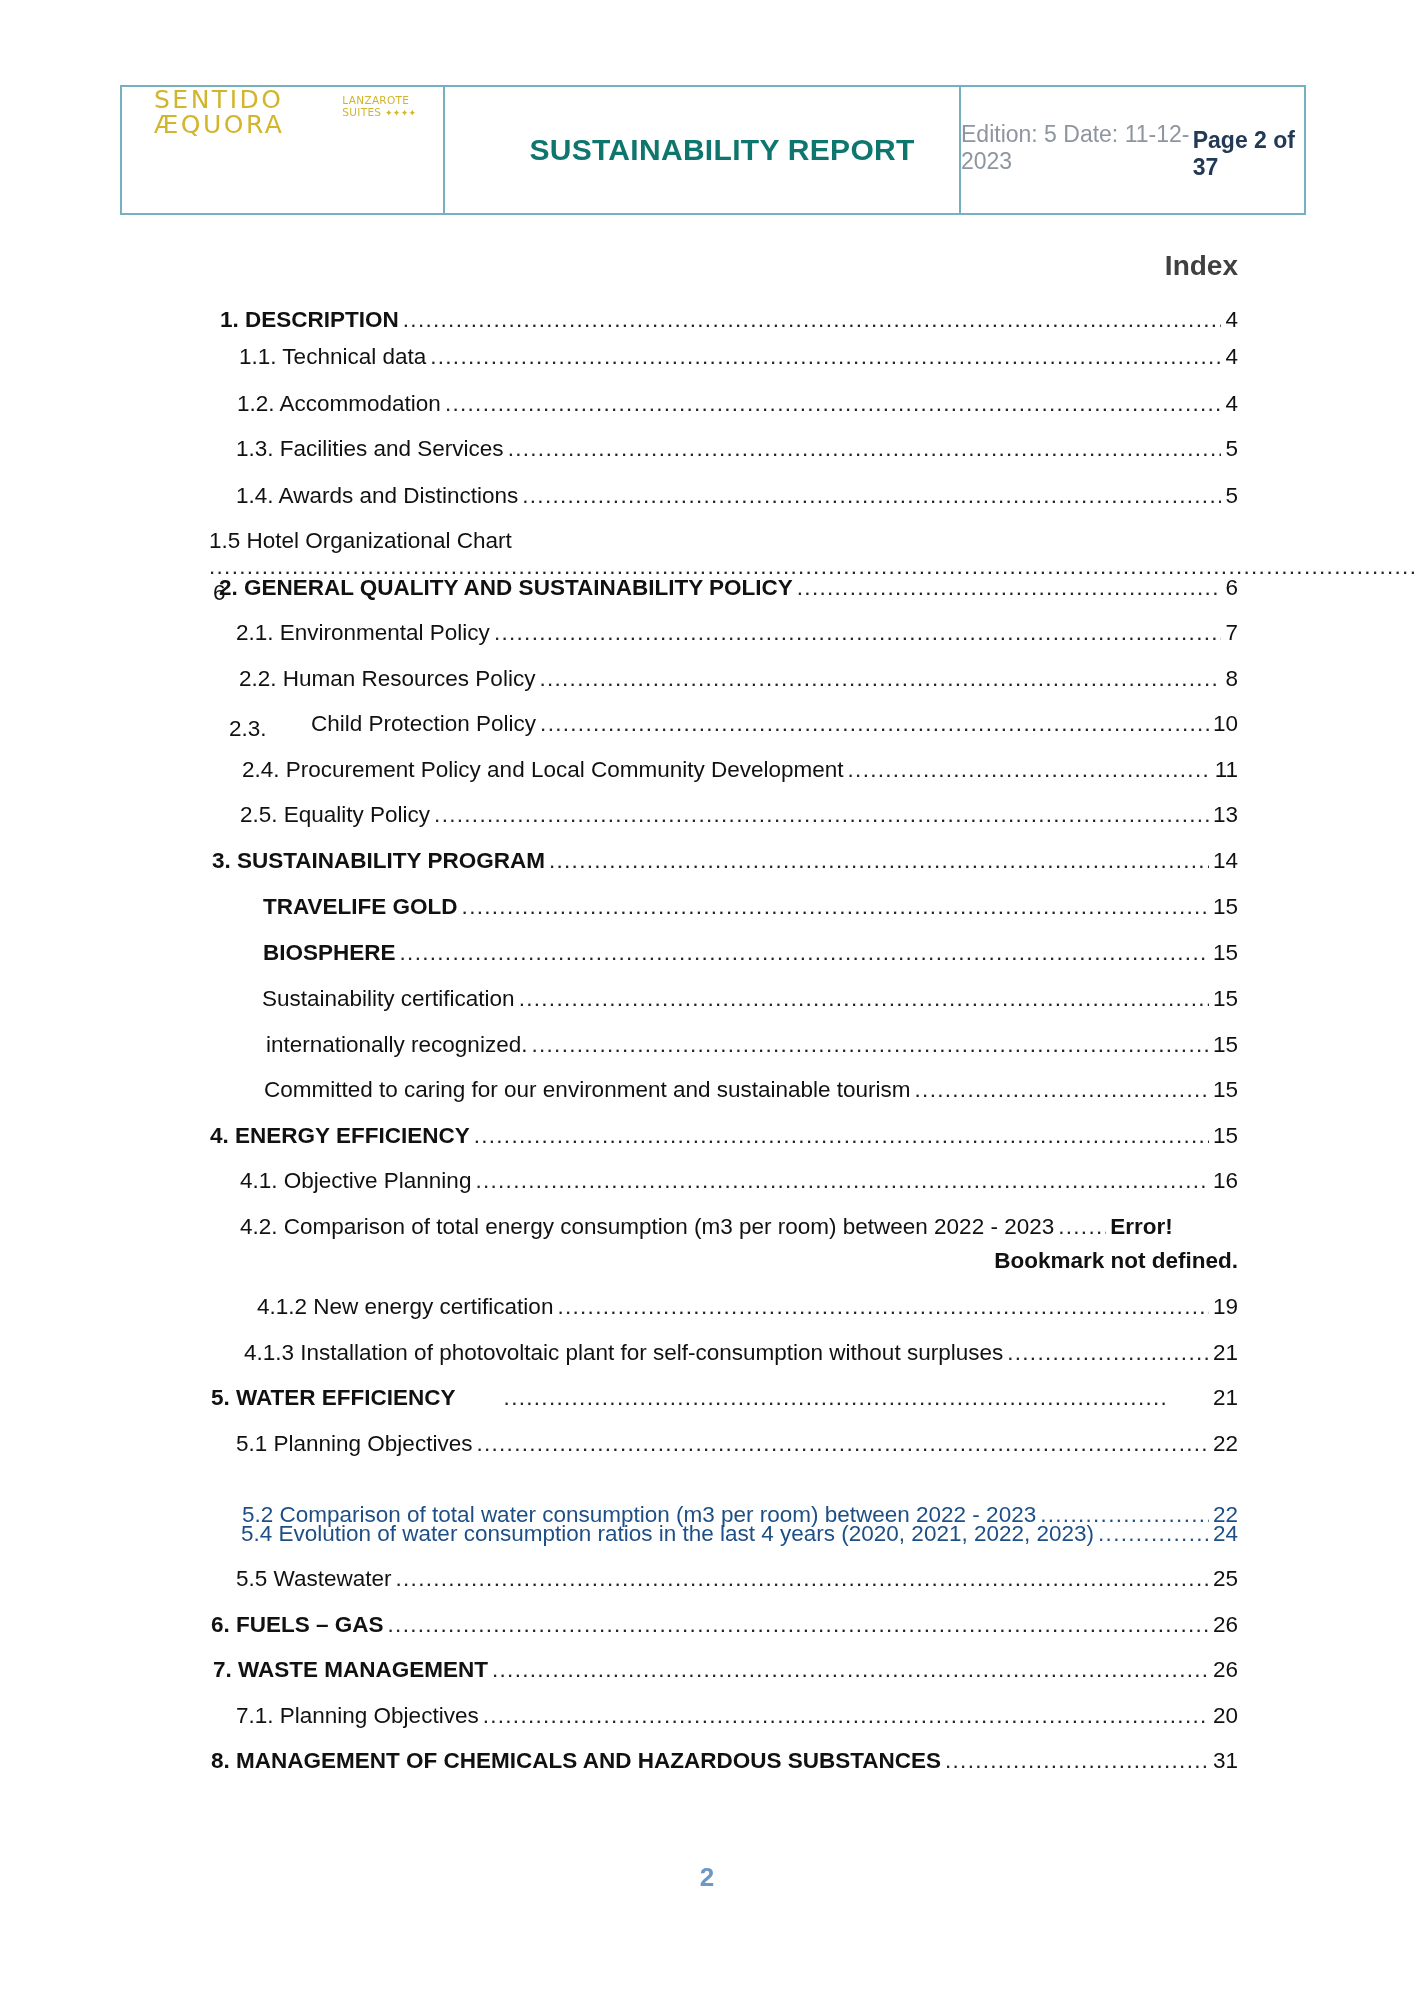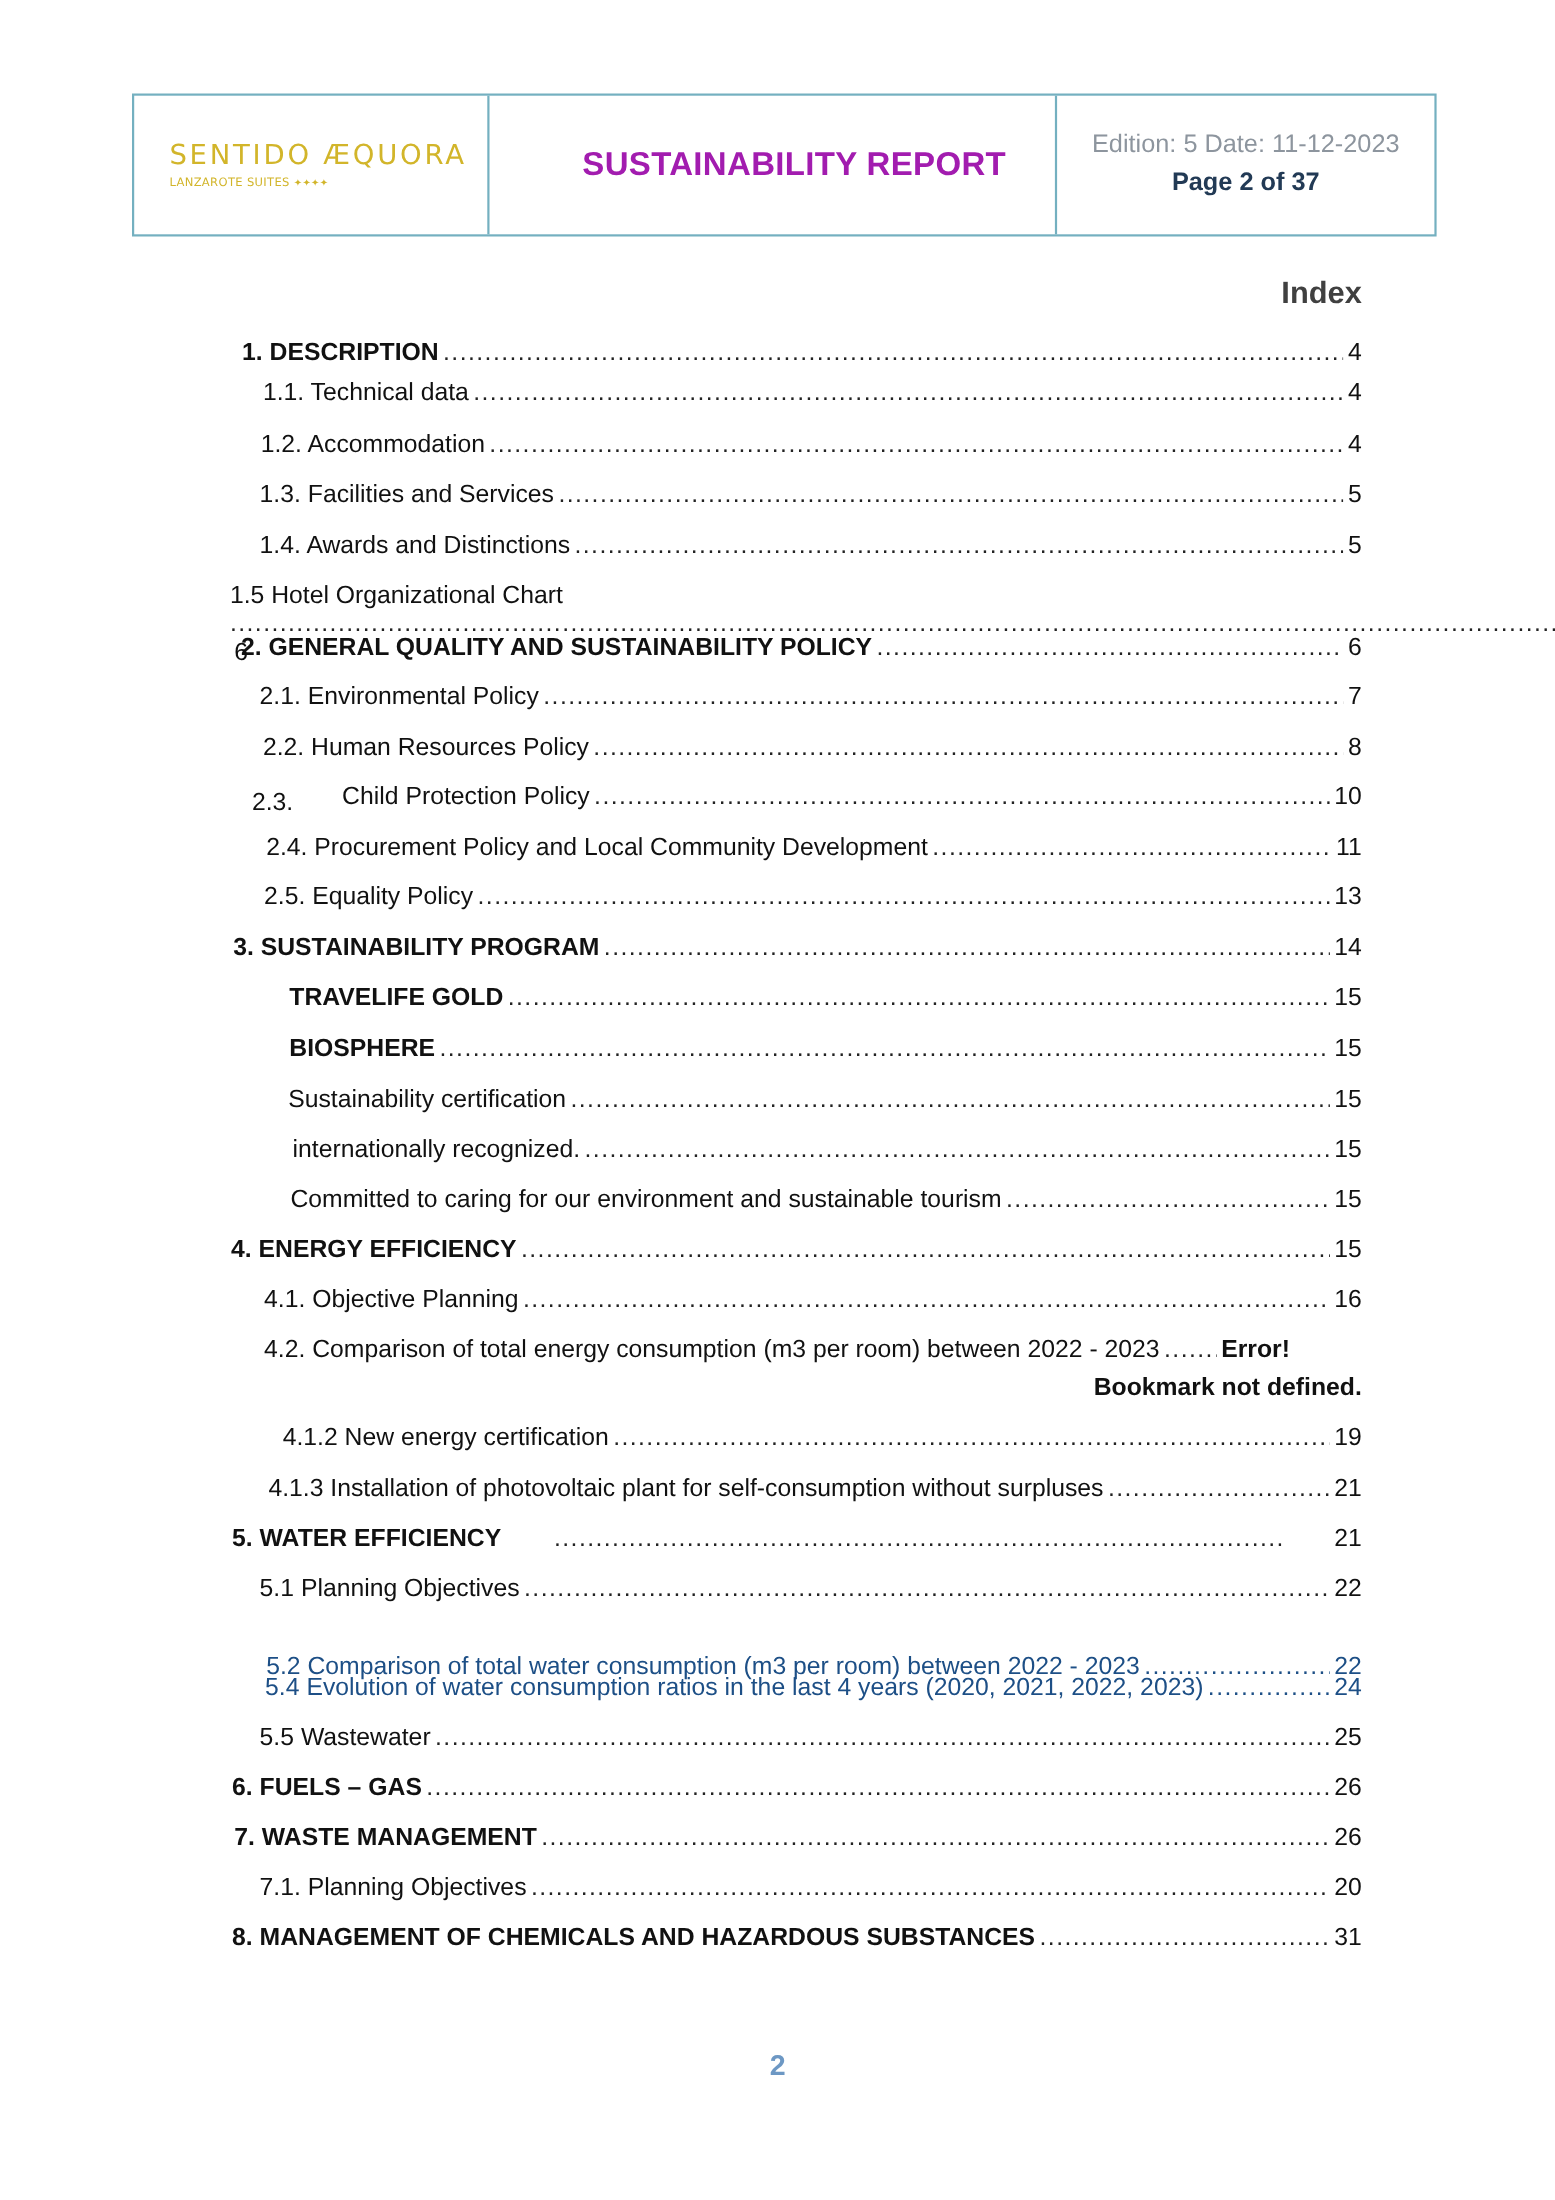--- a/index.html
+++ b/index.html
@@ -2,28 +2,28 @@
 <html><head>
   <meta charset="utf-8">
   <style>
     html, body { margin: 0; padding: 0; background: #ffffff; }
     body { width: 1414px; height: 2000px; position: relative; overflow: hidden;
            font-family: "Liberation Sans", sans-serif; color: #111; }
 
     
     .header { position: absolute; left: 120px; top: 85px; width: 1186px; height: 130px;
               border: 2.5px solid #74b0c0; box-sizing: border-box; display: flex; }
-    .hcell { box-sizing: border-box; height: 100%; display: flex; flex-direction: column;
+    .hcell { box-sizing: border-box; height: 100%; display: flex; 
              justify-content: center; align-items: center; }
     .hcell.logo { width: 323px; border-right: 2.5px solid #74b0c0; align-items: flex-start; padding-left: 32px; }
     .hcell.title { width: 516px; border-right: 2.5px solid #74b0c0; }
     .hcell.meta { flex: 1; }
     .logo-main { font-family: "DejaVu Sans", sans-serif; color: #d2b52a; font-size: 25px; letter-spacing: 2.5px; line-height: 1; }
     .logo-sub { font-family: "DejaVu Sans", sans-serif; color: #d2b52a; font-size: 10.5px; letter-spacing: 0.3px; margin-top: 7px; }
-    .doc-title { color: #a21caf; font-weight: bold; font-size: 30px; letter-spacing: 0.3px; margin-left: 40px; }
+    .doc-title { color: #0f766e; font-weight: bold; font-size: 30px; letter-spacing: 0.3px; margin-left: 40px; }
     .edition { color: #8d959e; font-size: 23px; margin-top: -4px; }
     .pageinfo { color: #223a55; font-weight: bold; font-size: 23px; margin-top: 8px; }
 
     
     .index-title { position: absolute; right: 176px; top: 250px; color: #404040;
                    font-weight: bold; font-size: 28px; }
 
     
     .toc { position: absolute; left: 0; top: 0; width: 100%; }
     .toc-row { position: absolute; right: 176px; display: flex; align-items: baseline;

